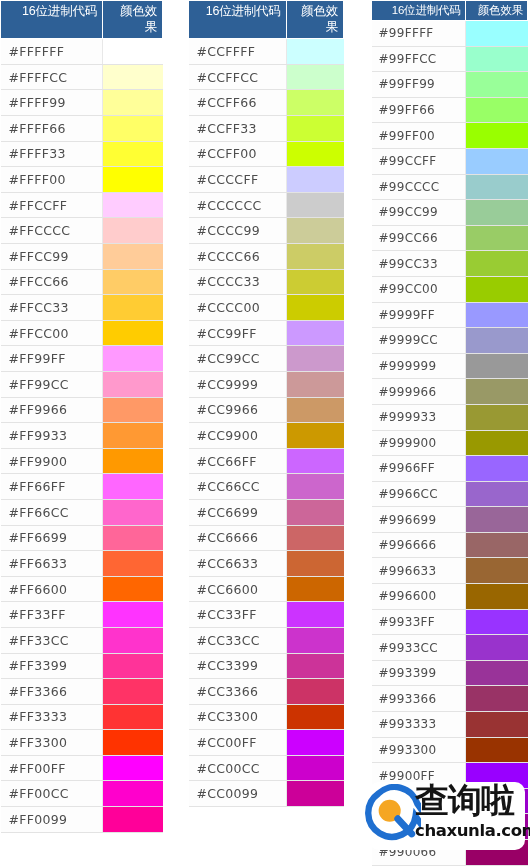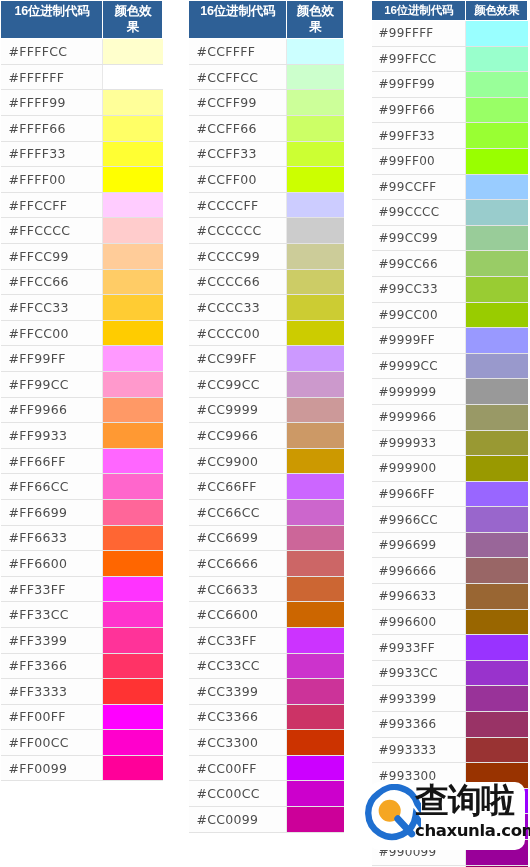--- a/index.html
+++ b/index.html
@@ -32,23 +32,23 @@
 
   table.ctable {
     border-collapse: collapse;
     width: 100%;
     table-layout: fixed;
     background: #ffffff;
   }
   table.ctable th {
     background: #2e6096;
     color: #ffffff;
-    font-weight: bold;
+    font-weight: normal;
     font-size: 12.5px;
-    text-align: center;
+    text-align: right;
     padding: 3px 5px 3px 6px;
     border: 1px solid #ffffff;
     line-height: 1.25;
     letter-spacing: -0.2px;
     vertical-align: top;
     height: 34px;
     box-sizing: border-box;
   }
   .c3 table.ctable th {
     height: 20px;
@@ -156,32 +156,32 @@
   <div class="tablewrap c1">
     <table class="ctable">
       <thead>
         <tr>
           <th class="hcode">16位进制代码</th>
           <th class="hswatch">颜色效果</th>
         </tr>
       </thead>
       <tbody>
           <tr>
+            <td class="code">#FFFFFF</td>
+            <td class="swatch">
+              <span class="chip" style="background: rgb(255, 255, 255);"></span>
+            </td>
+          </tr>
+          <tr>
             <td class="code">#FFFFCC</td>
             <td class="swatch">
               <span class="chip" style="background: rgb(255, 255, 204);"></span>
             </td>
           </tr>
           <tr>
-            <td class="code">#FFFFFF</td>
-            <td class="swatch">
-              <span class="chip" style="background: rgb(255, 255, 255);"></span>
-            </td>
-          </tr>
-          <tr>
             <td class="code">#FFFF99</td>
             <td class="swatch">
               <span class="chip" style="background: rgb(255, 255, 153);"></span>
             </td>
           </tr>
           <tr>
             <td class="code">#FFFF66</td>
             <td class="swatch">
               <span class="chip" style="background: rgb(255, 255, 102);"></span>
             </td>
@@ -252,20 +252,26 @@
               <span class="chip" style="background: rgb(255, 153, 102);"></span>
             </td>
           </tr>
           <tr>
             <td class="code">#FF9933</td>
             <td class="swatch">
               <span class="chip" style="background: rgb(255, 153, 51);"></span>
             </td>
           </tr>
           <tr>
+            <td class="code">#FF9900</td>
+            <td class="swatch">
+              <span class="chip" style="background: rgb(255, 153, 0);"></span>
+            </td>
+          </tr>
+          <tr>
             <td class="code">#FF66FF</td>
             <td class="swatch">
               <span class="chip" style="background: rgb(255, 102, 255);"></span>
             </td>
           </tr>
           <tr>
             <td class="code">#FF66CC</td>
             <td class="swatch">
               <span class="chip" style="background: rgb(255, 102, 204);"></span>
             </td>
@@ -309,20 +315,26 @@
           <tr>
             <td class="code">#FF3366</td>
             <td class="swatch">
               <span class="chip" style="background: rgb(255, 51, 102);"></span>
             </td>
           </tr>
           <tr>
             <td class="code">#FF3333</td>
             <td class="swatch">
               <span class="chip" style="background: rgb(255, 51, 51);"></span>
+            </td>
+          </tr>
+          <tr>
+            <td class="code">#FF3300</td>
+            <td class="swatch">
+              <span class="chip" style="background: rgb(255, 51, 0);"></span>
             </td>
           </tr>
           <tr>
             <td class="code">#FF00FF</td>
             <td class="swatch">
               <span class="chip" style="background: rgb(255, 0, 255);"></span>
             </td>
           </tr>
           <tr>
             <td class="code">#FF00CC</td>
@@ -355,26 +367,20 @@
               <span class="chip" style="background: rgb(204, 255, 255);"></span>
             </td>
           </tr>
           <tr>
             <td class="code">#CCFFCC</td>
             <td class="swatch">
               <span class="chip" style="background: rgb(204, 255, 204);"></span>
             </td>
           </tr>
           <tr>
-            <td class="code">#CCFF99</td>
-            <td class="swatch">
-              <span class="chip" style="background: rgb(204, 255, 153);"></span>
-            </td>
-          </tr>
-          <tr>
             <td class="code">#CCFF66</td>
             <td class="swatch">
               <span class="chip" style="background: rgb(204, 255, 102);"></span>
             </td>
           </tr>
           <tr>
             <td class="code">#CCFF33</td>
             <td class="swatch">
               <span class="chip" style="background: rgb(204, 255, 51);"></span>
             </td>
@@ -563,26 +569,20 @@
           <tr>
             <td class="code">#99FF99</td>
             <td class="swatch">
               <span class="chip" style="background: rgb(153, 255, 153);"></span>
             </td>
           </tr>
           <tr>
             <td class="code">#99FF66</td>
             <td class="swatch">
               <span class="chip" style="background: rgb(153, 255, 102);"></span>
-            </td>
-          </tr>
-          <tr>
-            <td class="code">#99FF33</td>
-            <td class="swatch">
-              <span class="chip" style="background: rgb(153, 255, 51);"></span>
             </td>
           </tr>
           <tr>
             <td class="code">#99FF00</td>
             <td class="swatch">
               <span class="chip" style="background: rgb(153, 255, 0);"></span>
             </td>
           </tr>
           <tr>
             <td class="code">#99CCFF</td>

